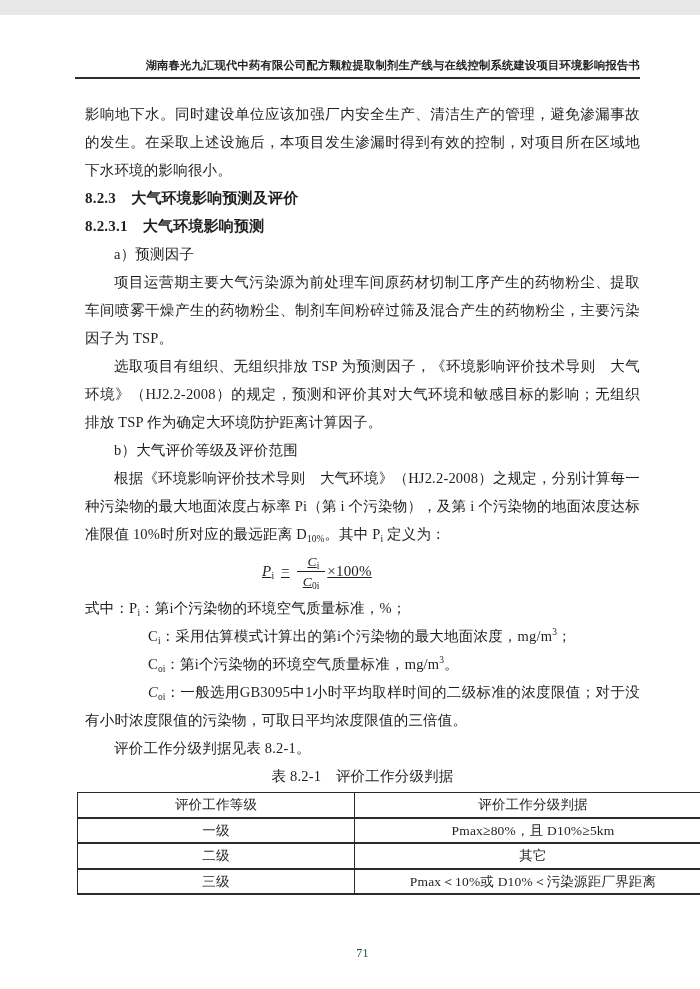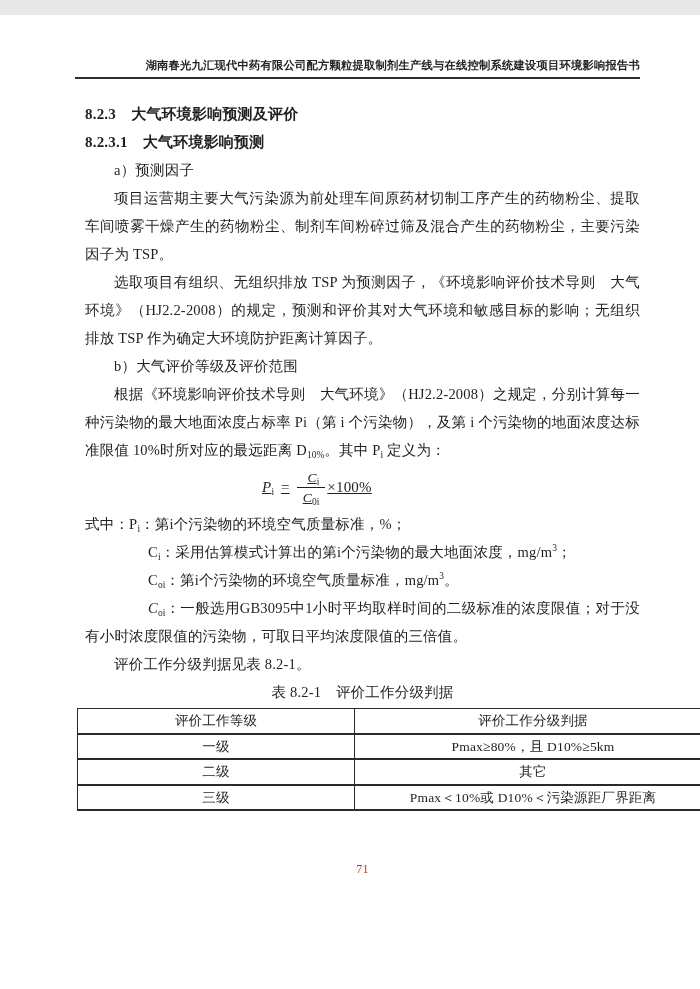--- a/index.html
+++ b/index.html
@@ -99,34 +99,35 @@
     padding: 0 4px;
   }
   table.grading { border: 1.5px solid #2a2a2a; }
   table.grading col.c1 { width: 277px; }
   
   .page-footer {
     margin-top: 50px;
     text-align: center;
     font-size: 12px;
     line-height: 16px;
-    color: #c2410c;
+    color: #14532d;
   }
 </style>
 </head>
 <body>
 
 <div class="page">
 
   <div class="page-header">
     <div class="header-title">湖南春光九汇现代中药有限公司配方颗粒提取制剂生产线与在线控制系统建设项目环境影响报告书</div>
   </div>
 
   <div class="doc-body">
 
+    <p class="para no-indent">影响地下水。同时建设单位应该加强厂内安全生产、清洁生产的管理，避免渗漏事故的发生。在采取上述设施后，本项目发生渗漏时得到有效的控制，对项目所在区域地下水环境的影响很小。</p>
 
     <p class="heading">8.2.3　大气环境影响预测及评价</p>
 
     <p class="heading">8.2.3.1　大气环境影响预测</p>
 
     <p class="list-item">a）预测因子</p>
 
     <p class="para">项目运营期主要大气污染源为前处理车间原药材切制工序产生的药物粉尘、提取车间喷雾干燥产生的药物粉尘、制剂车间粉碎过筛及混合产生的药物粉尘，主要污染因子为 TSP。</p>
 
     <p class="para">选取项目有组织、无组织排放 TSP 为预测因子，《环境影响评价技术导则　大气环境》（HJ2.2-2008）的规定，预测和评价其对大气环境和敏感目标的影响；无组织排放 TSP 作为确定大环境防护距离计算因子。</p>

